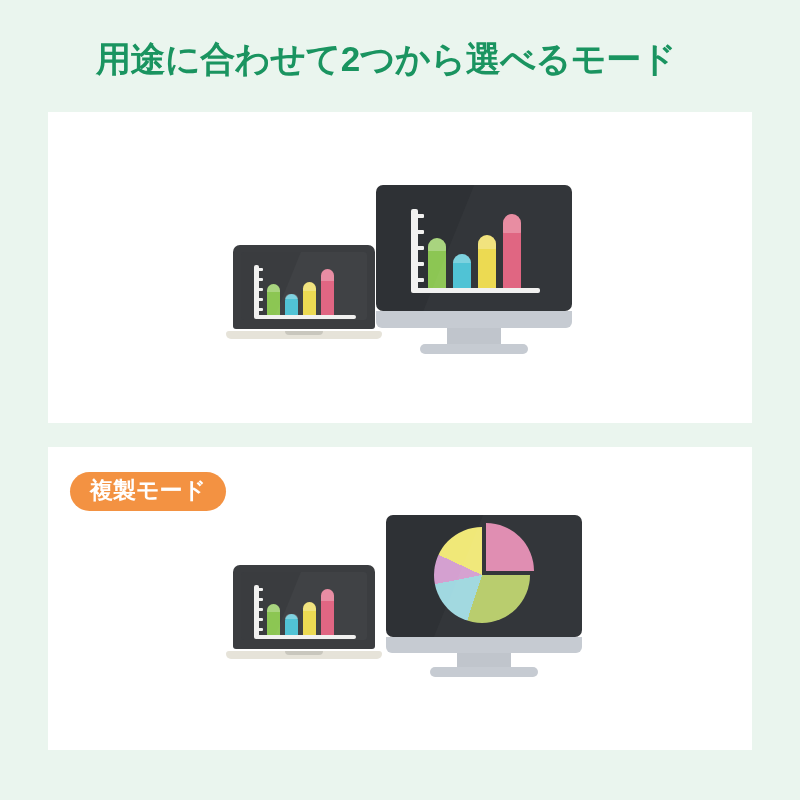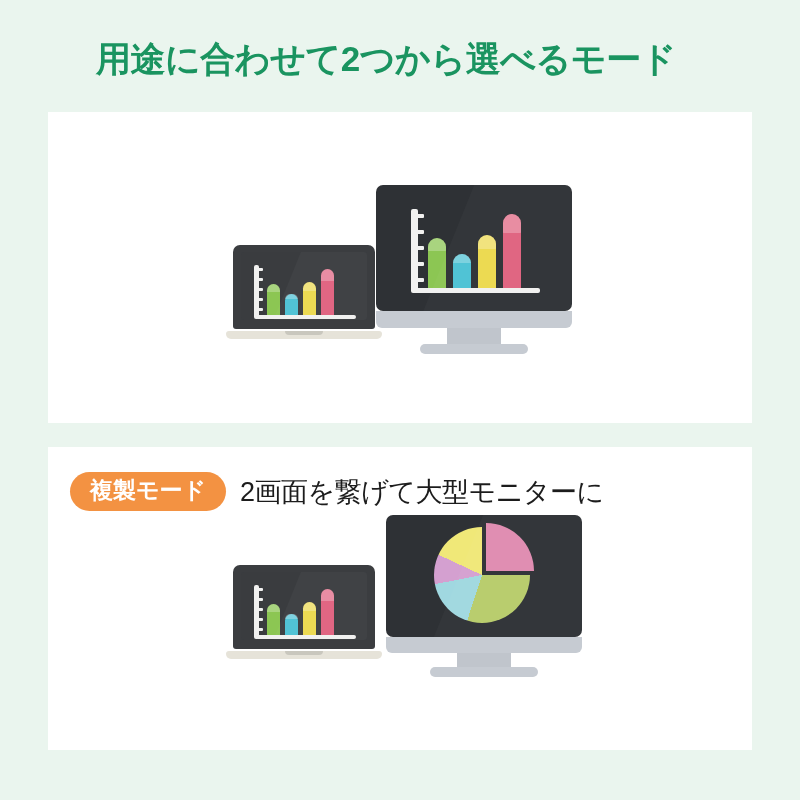--- a/index.html
+++ b/index.html
@@ -238,21 +238,20 @@
     <div class="mon-neck" style="left:71px; top:143px; width:54px; height:18px;"></div>
     <div class="mon-base" style="left:44px; top:159px; width:108px; height:10px;"></div>
   </div>
 
 </div>
 
 <div class="card card-ext">
 
   <div class="mode-row">
     <div class="badge">複製モード</div>
-    <div class="mode-desc">2画面を繋げて大型モニターに</div>
   </div>
 
 </div>
 
 <div class="stage stage-ext">
 
   <div class="laptop" style="left:178px; top:50px; width:156px; height:100px;">
     <div class="lap-lid" style="width:142px; height:84px; left:7px;">
       <div class="lap-screen">
         <div class="barchart" style="left:13px; top:9px; width:104px; height:58px;">

